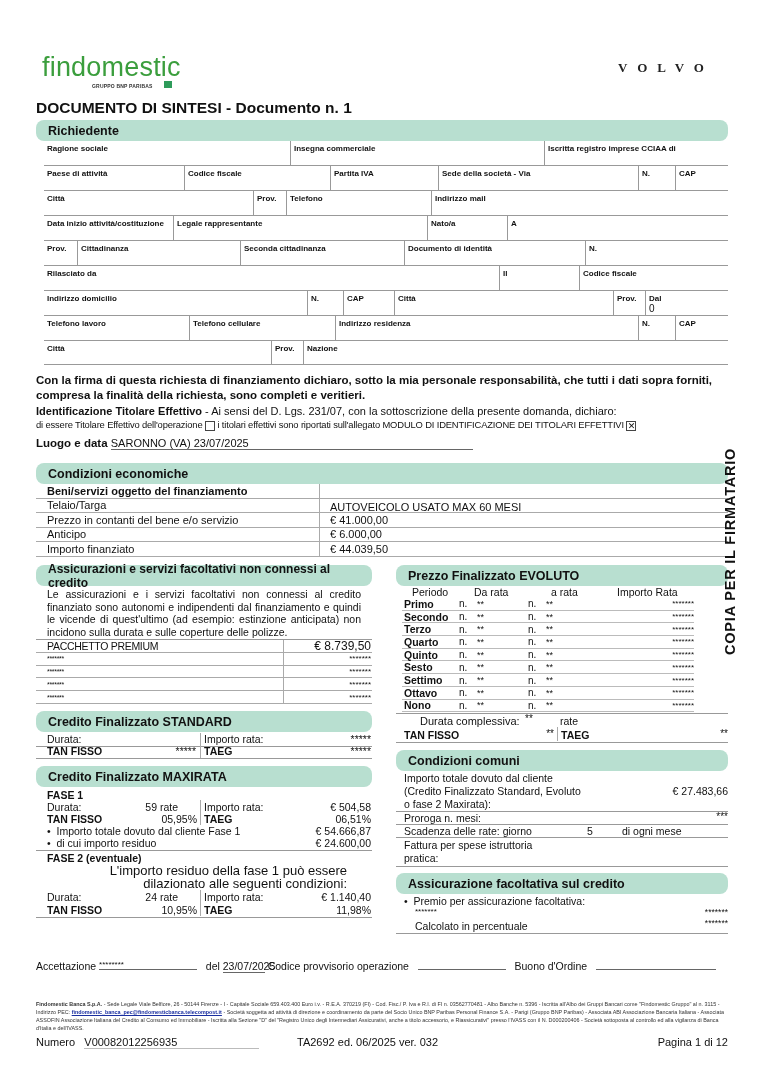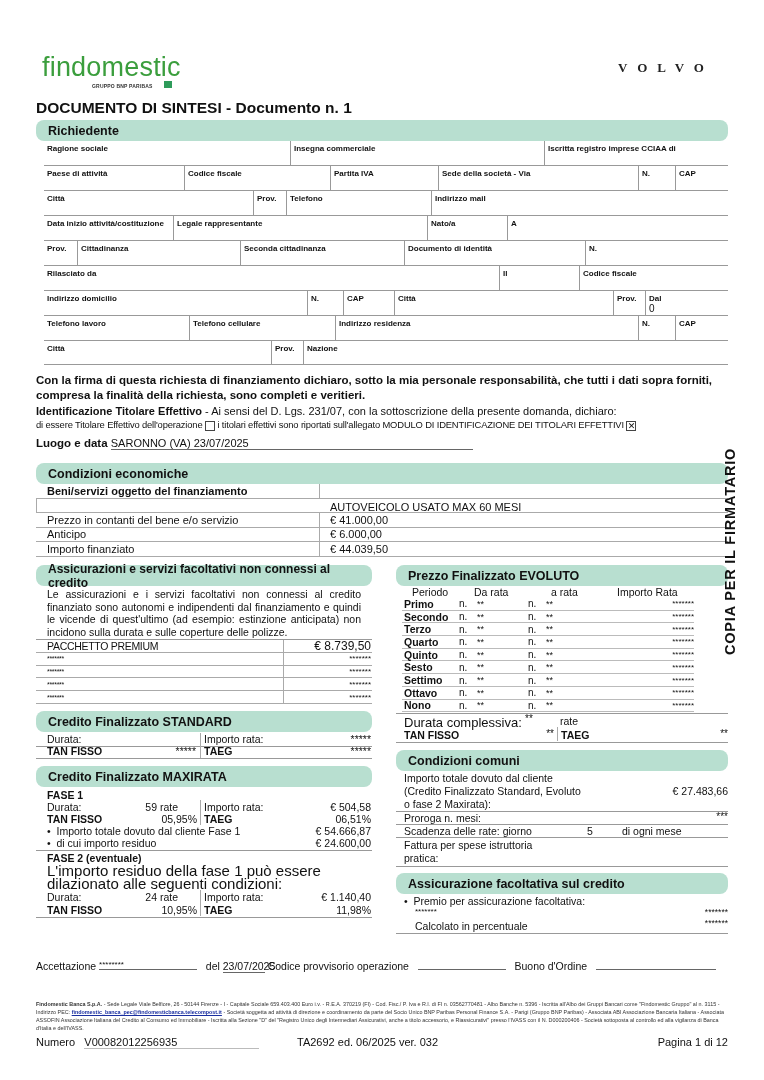--- a/index.html
+++ b/index.html
@@ -105,20 +105,21 @@
 <div class="sect" style="left:36px;top:463px;width:692px;height:21px;">
     <span>Condizioni economiche</span>
   </div>
 <div id="ce-table">
     <div class="tbl-row" style="left: 36px; top: 484px; width: 692px; height: 14.5px;">
       <div style="width: 272px; padding-left: 11px; font-size: 11px; font-weight: bold;">Beni/servizi oggetto del finanziamento</div>
       <div style="width: 1px; height: 100%; background: rgb(170, 170, 170);"></div>
       <div style="padding-left: 10px; font-size: 11px; margin-top: 32px;">AUTOVEICOLO USATO MAX 60 MESI</div>
     </div>
     <div class="tbl-row" style="left: 36px; top: 498.5px; width: 692px; height: 14.5px;">
+      <div style="width: 272px; padding-left: 11px; font-size: 11px;">Telaio/Targa</div>
       <div style="width: 1px; height: 100%; background: rgb(170, 170, 170);"></div>
       <div style="padding-left: 10px; font-size: 11px;"></div>
     </div>
     <div class="tbl-row" style="left: 36px; top: 513px; width: 692px; height: 14.5px;">
       <div style="width: 272px; padding-left: 11px; font-size: 11px;">Prezzo in contanti del bene e/o servizio</div>
       <div style="width: 1px; height: 100%; background: rgb(170, 170, 170);"></div>
       <div style="padding-left: 10px; font-size: 11px;">€ 41.000,00</div>
     </div>
     <div class="tbl-row" style="left: 36px; top: 527.5px; width: 692px; height: 14.5px;">
       <div style="width: 272px; padding-left: 11px; font-size: 11px;">Anticipo</div>
@@ -197,21 +198,21 @@
   <div class="txt r" style="left:290px;top:813px;width:81px;font-size:10.5px;">06,51%</div>
   <div class="vline" style="left:200px;top:800px;height:25px;"></div>
   <div class="txt" style="left:47px;top:825px;font-size:10.5px;">•&nbsp;&nbsp;<span>Importo totale dovuto dal cliente Fase 1</span></div>
   <div class="txt r" style="left:270px;top:825px;width:101px;font-size:10.5px;text-align:right;">€ 54.666,87</div>
   <div class="txt" style="left:47px;top:837px;font-size:10.5px;">•&nbsp;&nbsp;<span>di cui importo residuo</span></div>
   <div class="txt r" style="left:270px;top:837px;width:101px;font-size:10.5px;">€ 24.600,00</div>
   <div class="hline" style="left:36px;top:850px;width:336px;"></div>
 </div>
 <div>
   <div class="txt b" style="left:47px;top:852px;font-size:10.5px;">FASE 2 (eventuale)</div>
-  <div class="txt" style="left:47px;top:864px;width:300px;font-size:15px;line-height:13px;">L'importo residuo della fase 1 può essere dilazionato alle seguenti condizioni:</div>
+  <div class="txt" style="left:47px;top:864px;width:300px;font-size:13px;line-height:13px;text-align:right;">L'importo residuo della fase 1 può essere dilazionato alle seguenti condizioni:</div>
   <div class="txt" style="left:47px;top:891px;font-size:10.5px;">Durata:</div>
   <div class="txt r" style="left:110px;top:891px;width:68px;font-size:10.5px;">24 rate</div>
   <div class="txt" style="left:204px;top:891px;font-size:10.5px;">Importo rata:</div>
   <div class="txt r" style="left:290px;top:891px;width:81px;font-size:10.5px;">€ 1.140,40</div>
   <div class="txt b" style="left:47px;top:904px;font-size:10.5px;">TAN FISSO</div>
   <div class="txt r" style="left:110px;top:904px;width:87px;font-size:10.5px;">10,95%</div>
   <div class="txt b" style="left:204px;top:904px;font-size:10.5px;">TAEG</div>
   <div class="txt r" style="left:290px;top:904px;width:81px;font-size:10.5px;">11,98%</div>
   <div class="vline" style="left:200px;top:890px;height:26px;"></div>
   <div class="hline" style="left:36px;top:917px;width:336px;"></div>
@@ -293,21 +294,21 @@
       <div style="width: 55px; font-weight: bold; font-size: 10.5px; padding-left: 2px;">Nono</div>
       <div style="width: 18px; font-size: 10px;">n.</div>
       <div style="width: 51px; font-size: 9px; vertical-align: top;">**</div>
       <div style="width: 18px; font-size: 10px;">n.</div>
       <div style="width: 60px; font-size: 9px;">**</div>
       <div style="flex: 1 1 0%; text-align: right; font-size: 8px;">*******</div>
     </div>
   </div>
 <div>
   <div class="hline" style="left:396px;top:713px;width:332px;"></div>
-  <div class="txt" style="left:404px;top:715px;font-size:13px;">Durata complessiva:</div>
+  <div class="txt" style="left:420px;top:715px;font-size:11px;">Durata complessiva:</div>
   <div class="txt" style="left:525px;top:713px;font-size:10px;">**</div>
   <div class="txt" style="left:560px;top:715px;font-size:10.5px;">rate</div>
   <div class="txt b" style="left:404px;top:729px;font-size:10.5px;">TAN FISSO</div>
   <div class="txt r" style="left:500px;top:728px;width:54px;font-size:10px;">**</div>
   <div class="vline" style="left:557px;top:727px;height:14px;"></div>
   <div class="txt b" style="left:561px;top:729px;font-size:10.5px;">TAEG</div>
   <div class="txt r" style="left:660px;top:728px;width:68px;font-size:10px;">**</div>
   <div class="hline" style="left:396px;top:742px;width:332px;border-top-width:1px;"></div>
 </div>
 

